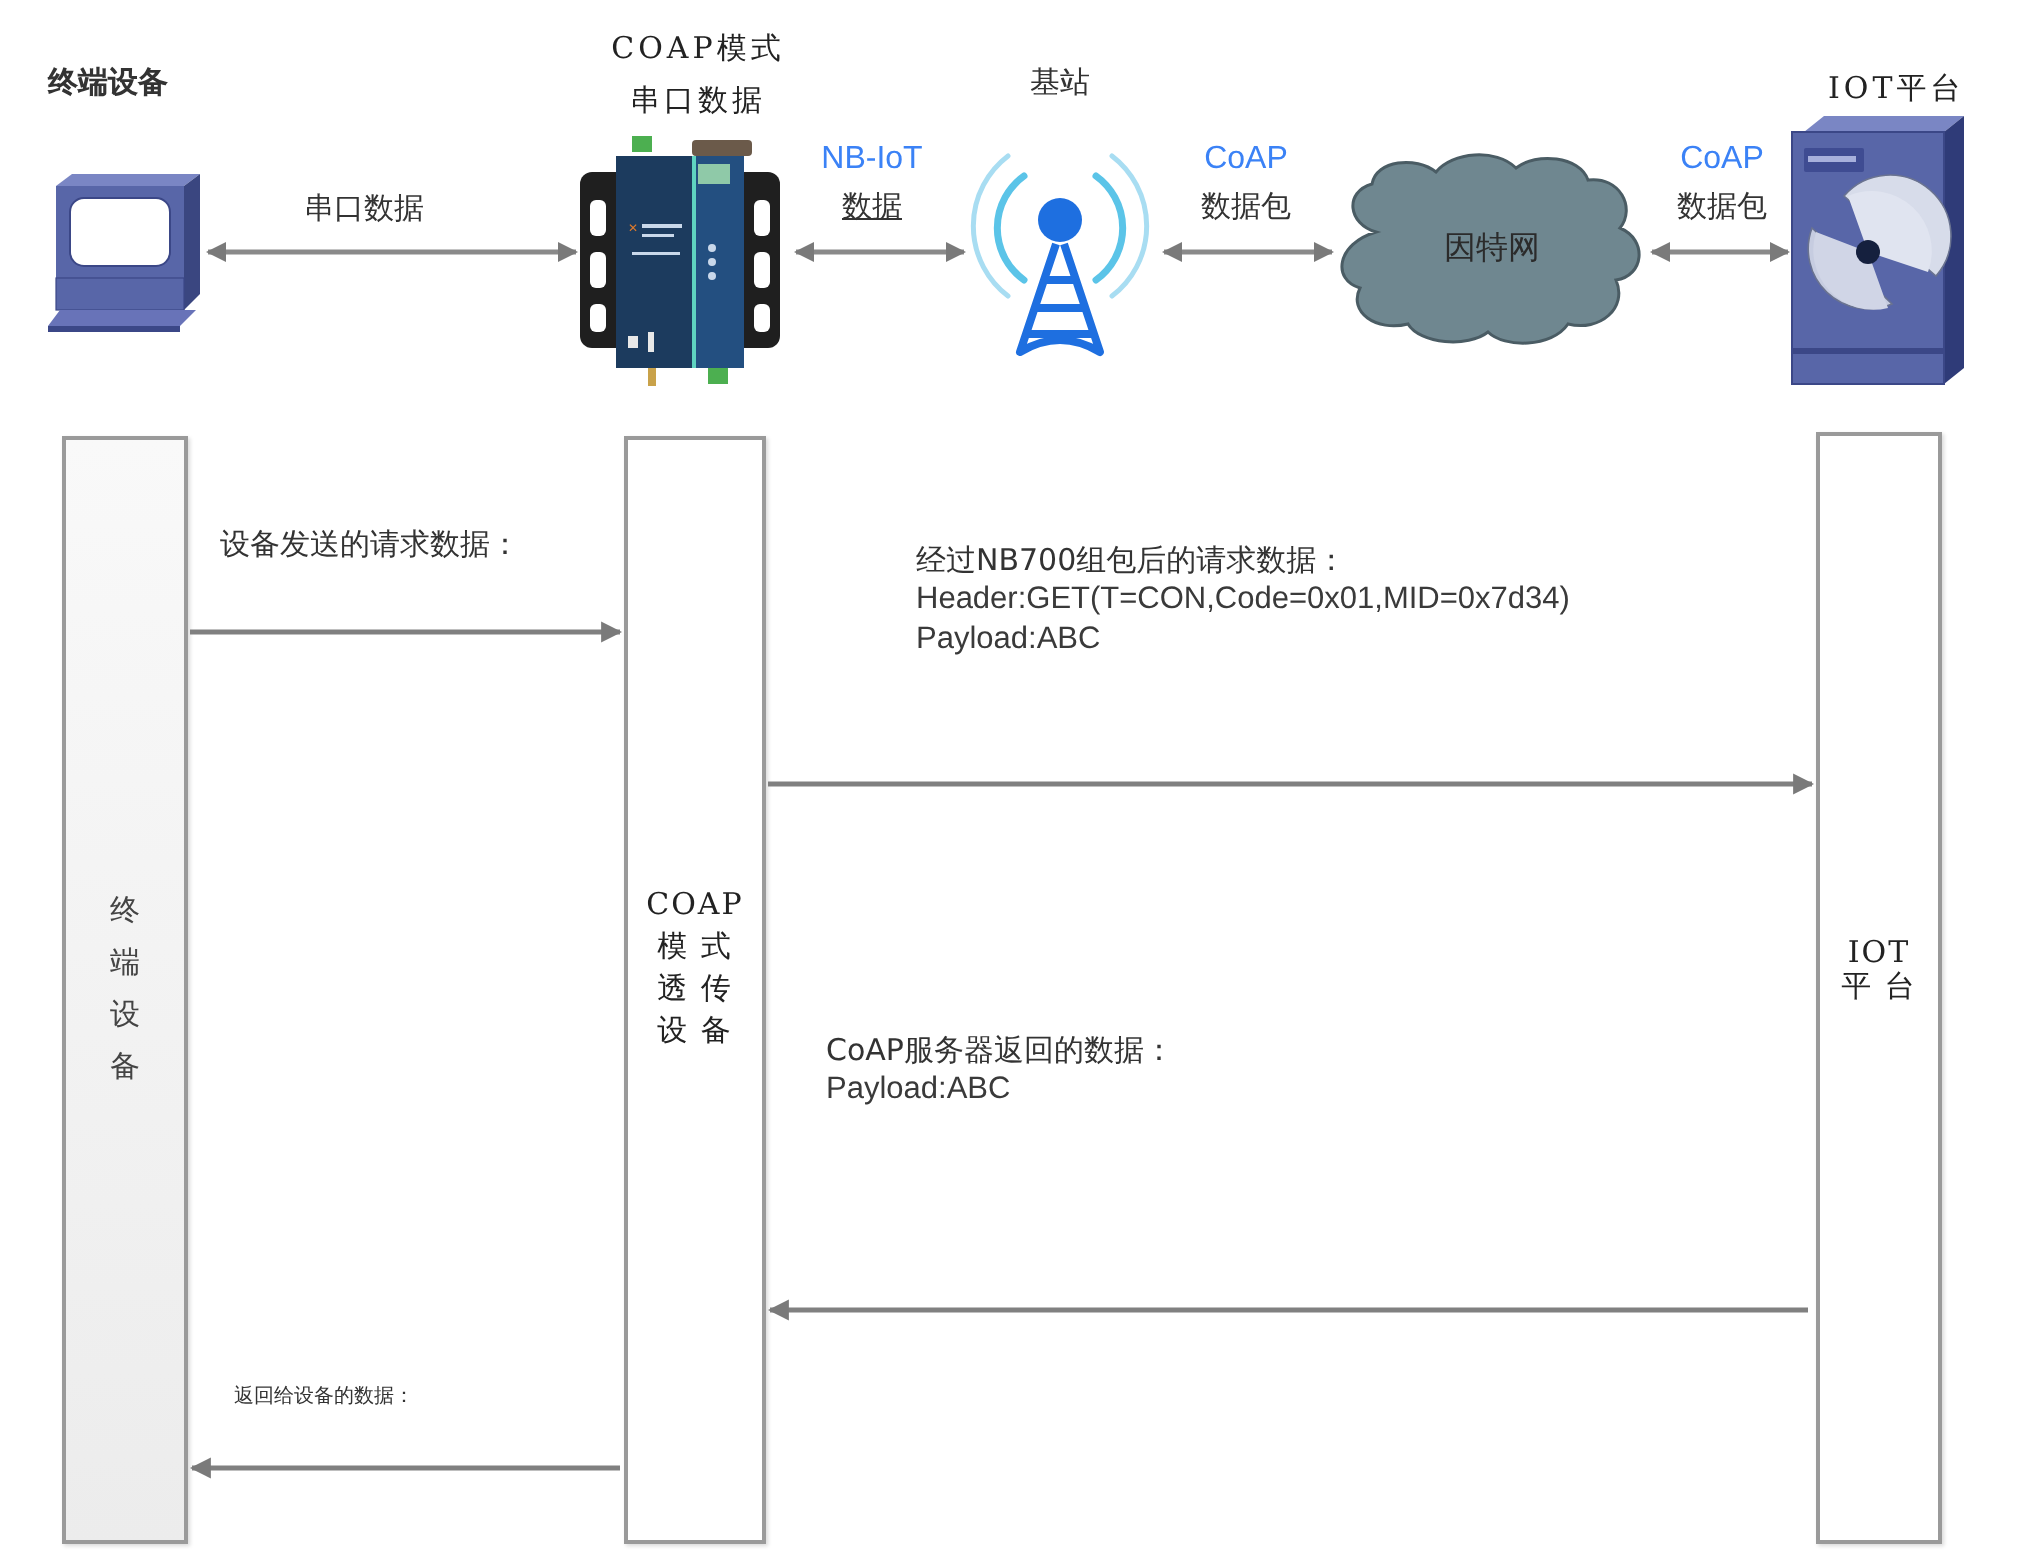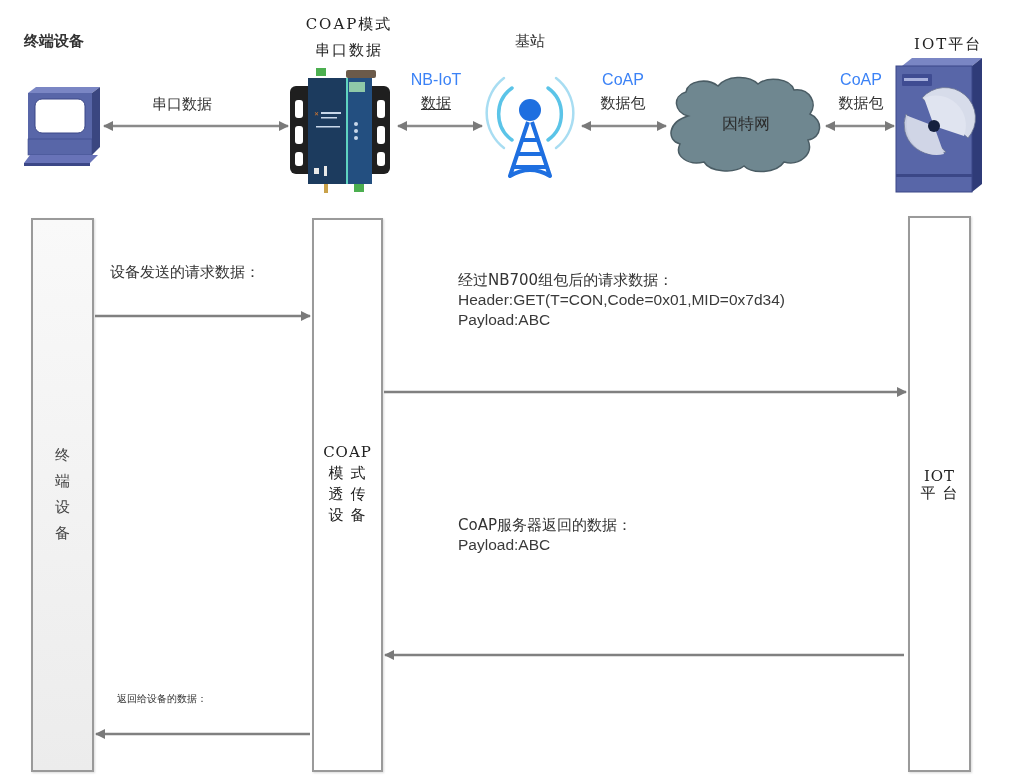--- a/index.html
+++ b/index.html
@@ -158,21 +158,21 @@
 </div>
 
 <div class="abs msg" style="left:110px; top:262px; font-family:'DejaVu Sans',sans-serif; font-size:15px;">设备发送的请求数据：</div>
 
 <div class="abs msg" style="left:458px; top:270px;">
   <div style="font-family:'DejaVu Sans',sans-serif; font-size:15px;">经过NB700组包后的请求数据：</div>
   <div class="hdr">Header:GET(T=CON,Code=0x01,MID=0x7d34)</div>
   <div class="hdr">Payload:ABC</div>
 </div>
 
-<div class="abs msg" style="left:413px; top:515px;margin-left:45px;">
+<div class="abs msg" style="left:413px; top:515px;">
   <div style="font-family:'DejaVu Sans',sans-serif; font-size:15px;">CoAP服务器返回的数据：</div>
   <div class="hdr">Payload:ABC</div>
 </div>
 
 <div class="abs msg" style="left:117px; top:689px; font-family:'DejaVu Sans',sans-serif; font-size:10px;">返回给设备的数据：</div>
 
 <svg width="1020" height="781">
   <defs>
     <marker id="ah2" viewBox="0 0 10 10" refX="9" refY="5" markerWidth="4.2" markerHeight="4.6" orient="auto">
       <path d="M0,0 L10,5 L0,10 Z" fill="#7a7a7a"></path>

